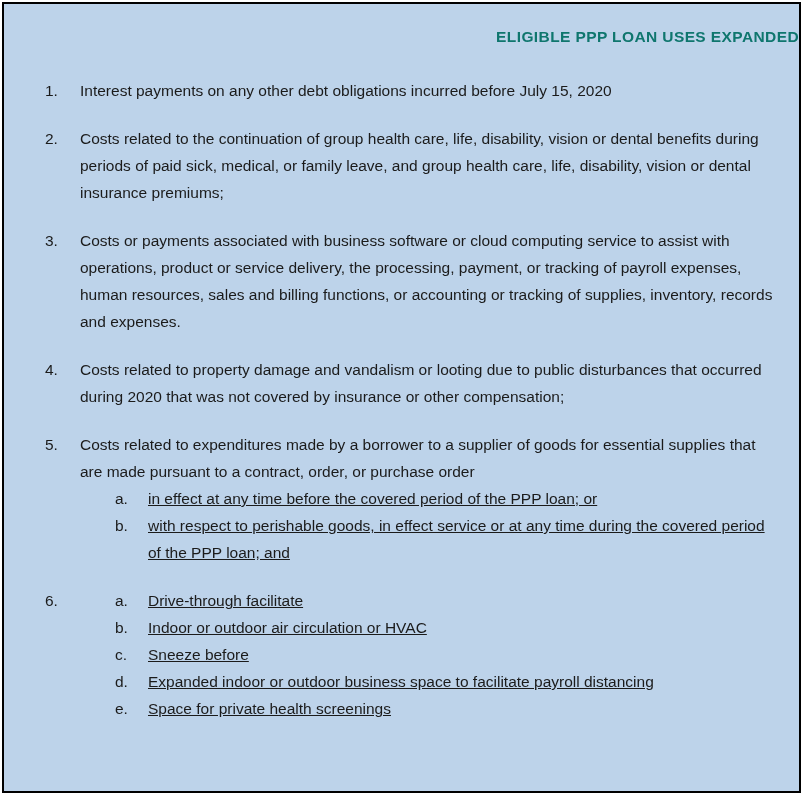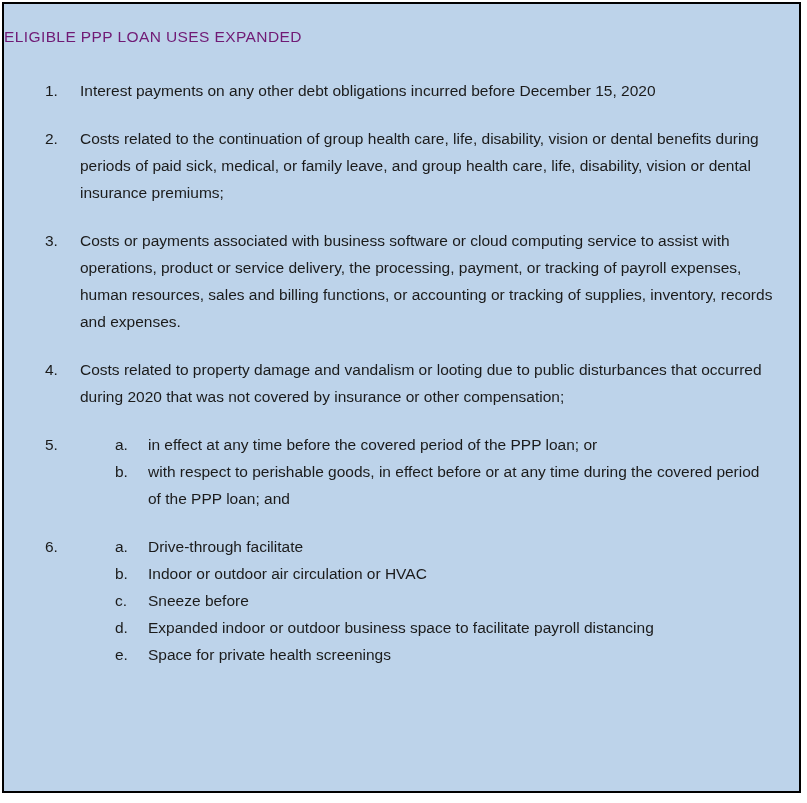--- a/index.html
+++ b/index.html
@@ -21,25 +21,25 @@
     top: 2px;
     width: 795px;
     height: 787px;
     background: #bdd3ea;
     border: 2px solid #000000;
     box-sizing: content-box;
     color: #1b1b1b;
   }
   .panel-title {
     margin-top: 24px;
-    text-align: left;
+    text-align: right;
     font-size: 15.5px;
-    font-weight: normal;
+    font-weight: bold;
     letter-spacing: 0.4px;
-    color: #701a75;
+    color: #0f766e;
   }
   .list {
     margin-top: 31px;
     display: flex;
     flex-direction: column;
     gap: 21px;
     padding-left: 41px;
     padding-right: 26px;
     font-size: 15.5px;
     line-height: 27px;
@@ -61,63 +61,65 @@
   .subitem {
     display: flex;
     align-items: flex-start;
   }
   .subitem-marker {
     flex: 0 0 33px;
     text-align: left;
   }
   .subitem-body {
     flex: 1 1 auto;
+    text-decoration: underline;
   }
 </style>
 </head>
 <body>
 
 <div class="page">
   <div class="panel">
 
     <div class="panel-title">ELIGIBLE PPP LOAN USES EXPANDED</div>
 
     <div class="list">
 
       <div class="item">
         <span class="item-marker">1.</span>
-        <span class="item-body">Interest payments on any other debt obligations incurred before December 15, 2020</span>
+        <span class="item-body">Interest payments on any other debt obligations incurred before July 15, 2020</span>
       </div>
 
       <div class="item">
         <span class="item-marker">2.</span>
         <span class="item-body">Costs related to the continuation of group health care, life, disability, vision or dental benefits during periods of paid sick, medical, or family leave, and group health care, life, disability, vision or dental insurance premiums;</span>
       </div>
 
       <div class="item">
         <span class="item-marker">3.</span>
         <span class="item-body">Costs or payments associated with business software or cloud computing service to assist with operations, product or service delivery, the processing, payment, or tracking of payroll expenses, human resources, sales and billing functions, or accounting or tracking of supplies, inventory, records and expenses.</span>
       </div>
 
       <div class="item">
         <span class="item-marker">4.</span>
         <span class="item-body">Costs related to property damage and vandalism or looting due to public disturbances that occurred during 2020 that was not covered by insurance or other compensation;</span>
       </div>
 
       <div class="item">
         <span class="item-marker">5.</span>
         <span class="item-body">
+          <span>Costs related to expenditures made by a borrower to a supplier of goods for essential supplies that are made pursuant to a contract, order, or purchase order</span>
           <span class="sublist" style="display:block">
             <span class="subitem">
               <span class="subitem-marker">a.</span>
               <span class="subitem-body">in effect at any time before the covered period of the PPP loan; or</span>
             </span>
             <span class="subitem">
               <span class="subitem-marker">b.</span>
-              <span class="subitem-body">with respect to perishable goods, in effect before or at any time during the covered period of the PPP loan; and</span>
+              <span class="subitem-body">with respect to perishable goods, in effect service or at any time during the covered period of the PPP loan; and</span>
             </span>
           </span>
         </span>
       </div>
 
       <div class="item">
         <span class="item-marker">6.</span>
         <span class="item-body">
           <span class="sublist" style="display:block">
             <span class="subitem">

